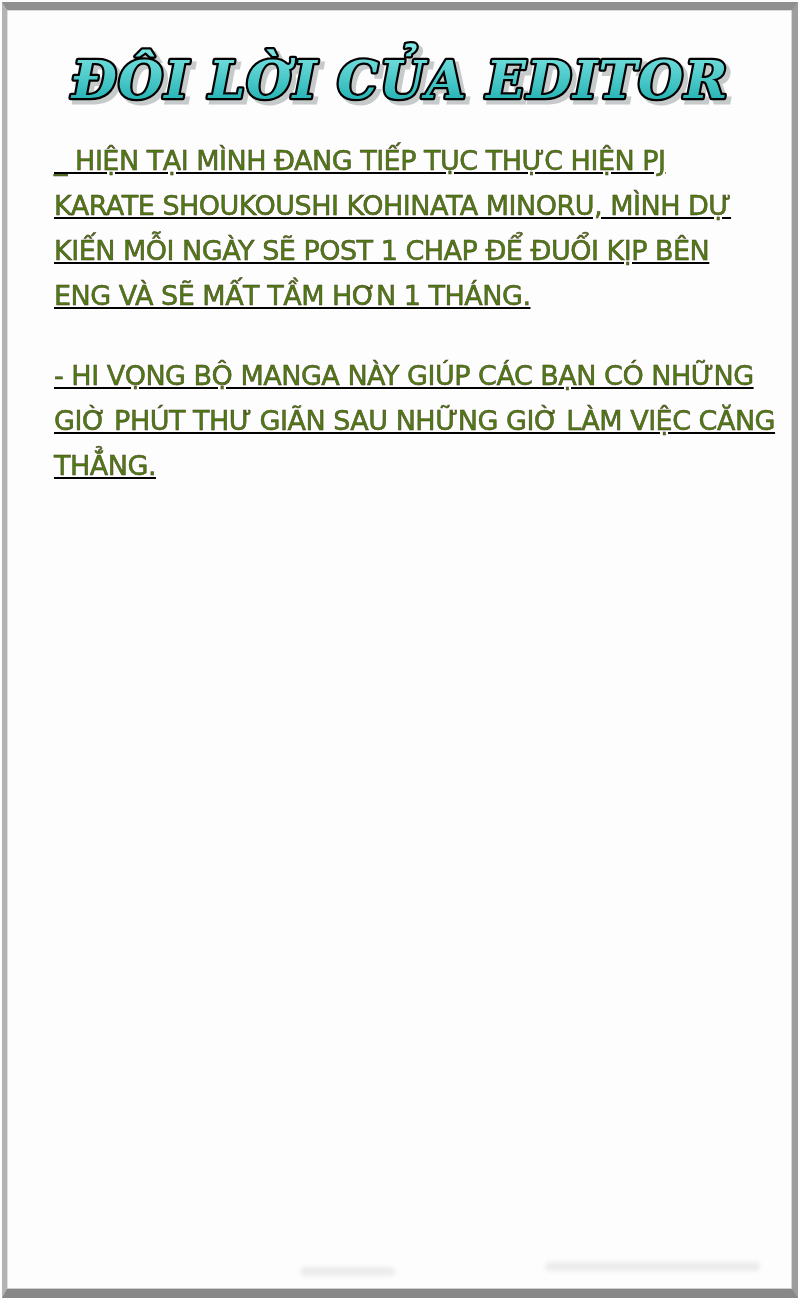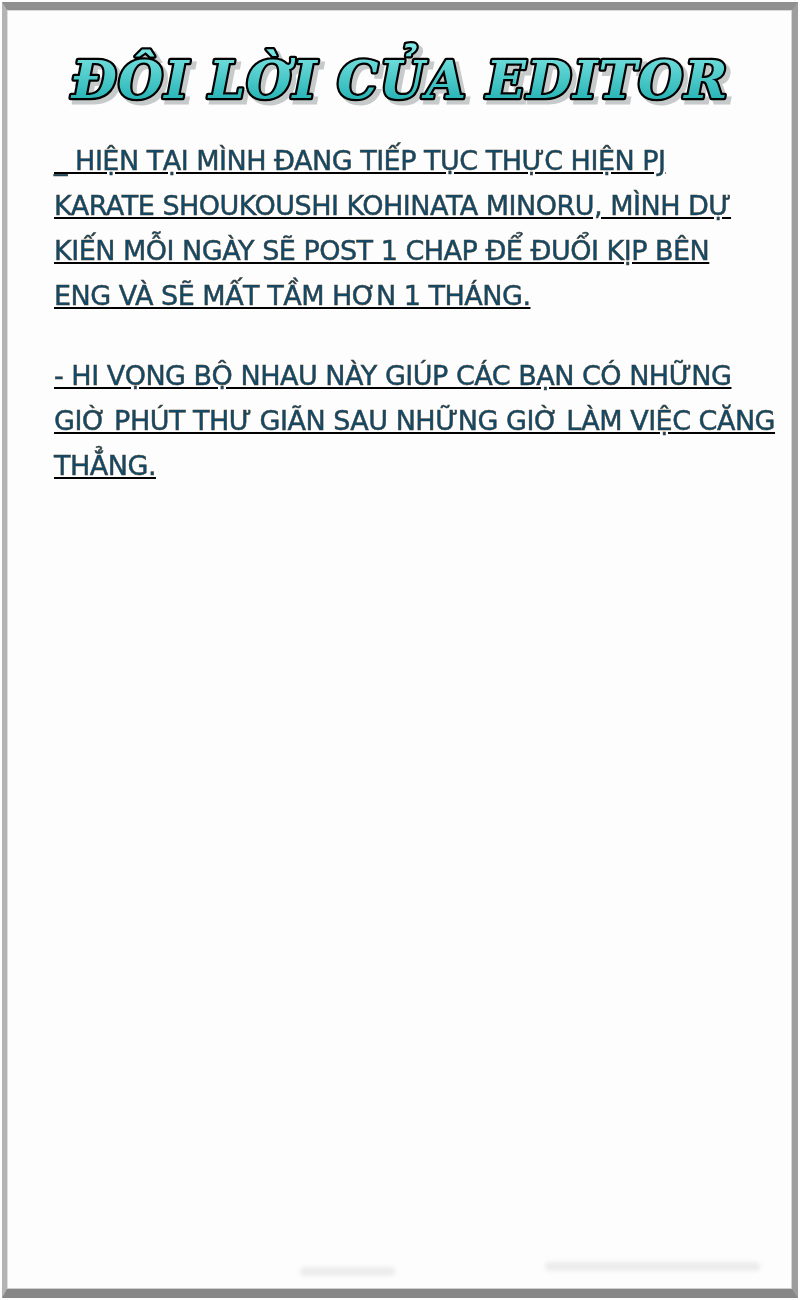--- a/index.html
+++ b/index.html
@@ -47,21 +47,21 @@
   }
   .content {
     padding: 16px 30px 0 54px;
   }
   .para {
     margin: 0 0 35px 0;
     white-space: pre;
     font-size: 27px;
     line-height: 45px;
     letter-spacing: -0.5px;
-    color: #0c4a6e;
+    color: #4d7c0f;
     -webkit-text-stroke: 0.5px #4b3d2a;
   }
   
   .wm {
     position: absolute;
     height: 9px;
     background: rgba(200, 200, 200, 0.30);
     border-radius: 4px;
     filter: blur(2px);
   }
@@ -86,21 +86,21 @@
       <text class="title-text" x="394" y="68" text-anchor="middle" font-size="52" fill="#9aa2a2" stroke="#9aa2a2" stroke-width="5" opacity="0.55">ĐÔI LỜI CỦA EDITOR</text>
       <text class="title-text" x="390" y="64" text-anchor="middle" font-size="52" fill="url(#titleGrad)" stroke="#000000" stroke-width="4.5" paint-order="stroke" stroke-linejoin="round">ĐÔI LỜI CỦA EDITOR</text>
     </svg>
   </div>
 
   <div class="content">
     <p class="para">_ HIỆN TẠI MÌNH ĐANG TIẾP TỤC THỰC HIỆN PJ
 KARATE SHOUKOUSHI KOHINATA MINORU, MÌNH DỰ
 KIẾN MỖI NGÀY SẼ POST 1 CHAP ĐỂ ĐUỔI KỊP BÊN
 ENG VÀ SẼ MẤT TẦM HƠN 1 THÁNG.</p>
-    <p class="para">- HI VỌNG BỘ NHAU NÀY GIÚP CÁC BẠN CÓ NHỮNG
+    <p class="para">- HI VỌNG BỘ MANGA NÀY GIÚP CÁC BẠN CÓ NHỮNG
 GIỜ PHÚT THƯ GIÃN SAU NHỮNG GIỜ LÀM VIỆC CĂNG
 THẲNG.</p>
   </div>
 
   <div class="wm wm-left"></div>
   <div class="wm wm-right"></div>
 
 </div>
 
 </body></html>

